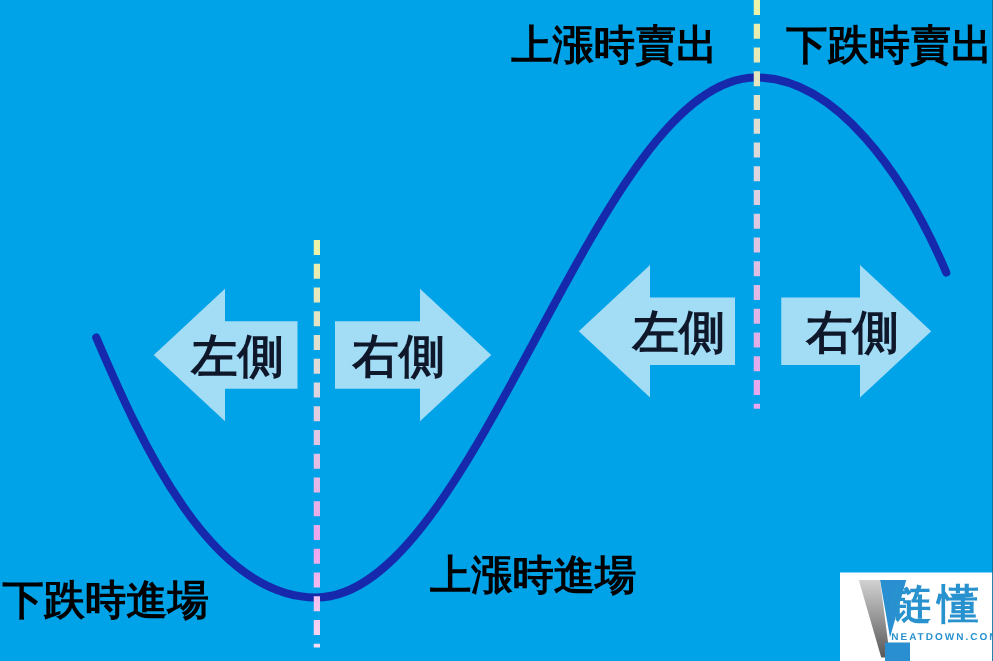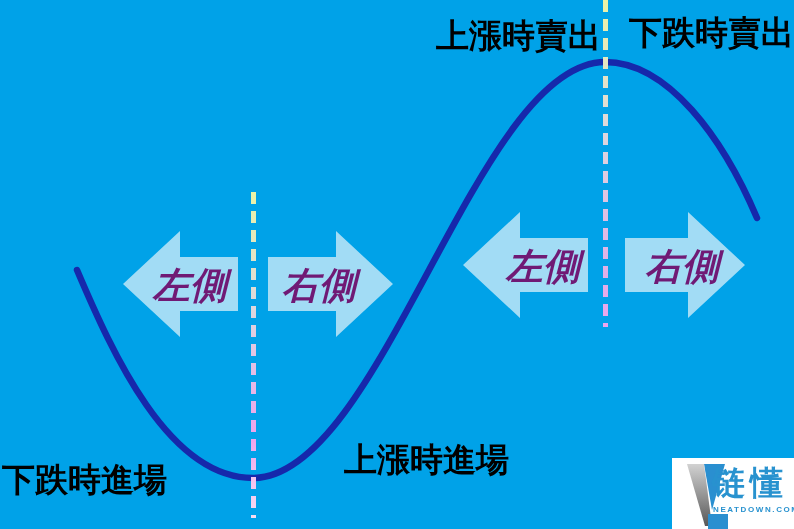--- a/index.html
+++ b/index.html
@@ -20,27 +20,26 @@
     position:absolute;
     color:#000;
     font-weight:900;
     font-size:33px;
     line-height:1;
     white-space:nowrap;
     letter-spacing:0px;
   }
   .arrow-lbl{
     position:absolute;
-    color:#701a75;
+    color:#0f172a;
     font-weight:800;
     font-size:37px;
     line-height:1;
     white-space:nowrap;
     transform:translate(-50%,-50%);
-    font-style:italic;
   }
   .logo-box{
     position:absolute;
     left:672px;top:458px;
     width:122px;height:90px;
     background:#ffffff;
   }
   .logo-mark{
     position:absolute;left:6px;top:2px;width:52px;height:69px;
   }
@@ -92,22 +91,22 @@
     <polygon fill="#a2dcf5" points="123,284 180,231 180,257 238,257 238,311 180,311 180,337"></polygon>
     <polygon fill="#a2dcf5" points="393,284 336,231 336,257 268,257 268,311 336,311 336,337"></polygon>
 
     <polygon fill="#a2dcf5" points="463,265 520,212 520,238 588,238 588,292 520,292 520,318"></polygon>
     <polygon fill="#a2dcf5" points="745,265 688,212 688,238 625,238 625,292 688,292 688,318"></polygon>
 
     <line x1="253.5" y1="192" x2="253.5" y2="518" stroke="url(#gradDashL)" stroke-width="5" stroke-dasharray="12 7"></line>
     <line x1="605.5" y1="0" x2="605.5" y2="327" stroke="url(#gradDashR)" stroke-width="5" stroke-dasharray="12 7"></line>
   </svg>
 
-  <div class="lbl" style="left:436px;top:19px;">上漲時賣出</div>
-  <div class="lbl" style="left:629px;top:19px;font-family:Liberation Mono, monospace;">下跌時賣出</div>
+  <div class="lbl" style="left:409px;top:19px;">上漲時賣出</div>
+  <div class="lbl" style="left:629px;top:19px;">下跌時賣出</div>
   <div class="lbl" style="left:2px;top:445px;margin-top:18px;">下跌時進場</div>
   <div class="lbl" style="left:344px;top:443px;">上漲時進場</div>
 
   <div class="arrow-lbl" style="left:190px;top:285px;">左側</div>
   <div class="arrow-lbl" style="left:319px;top:285px;">右側</div>
   <div class="arrow-lbl" style="left:543px;top:266px;">左側</div>
   <div class="arrow-lbl" style="left:682px;top:266px;">右側</div>
 
   <div class="logo-box">
     <svg class="logo-mark" viewBox="0 0 52 69">

